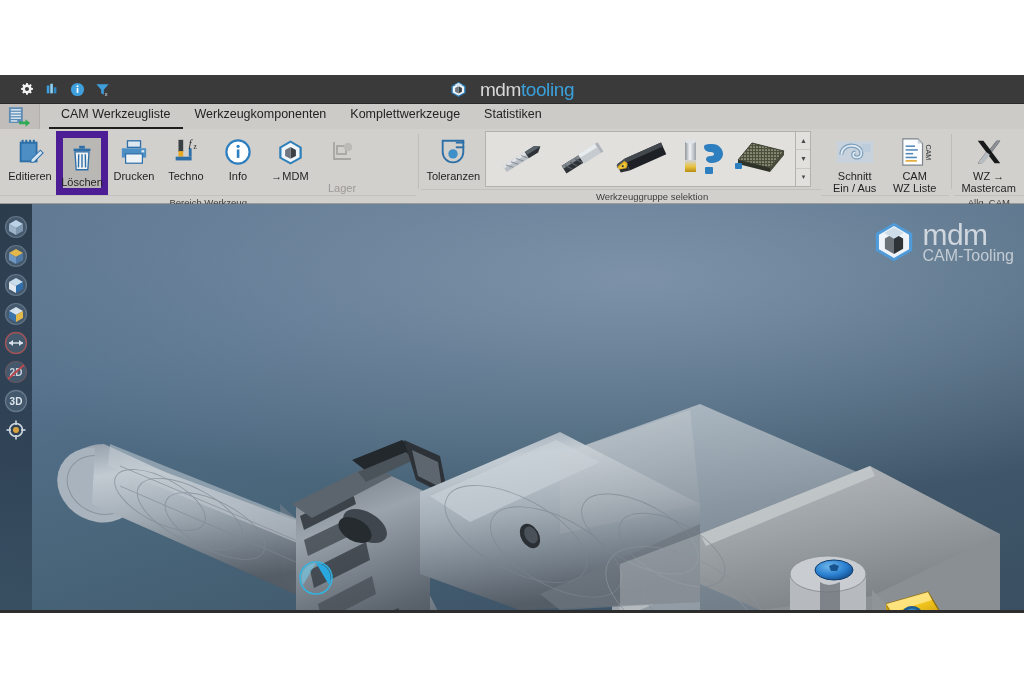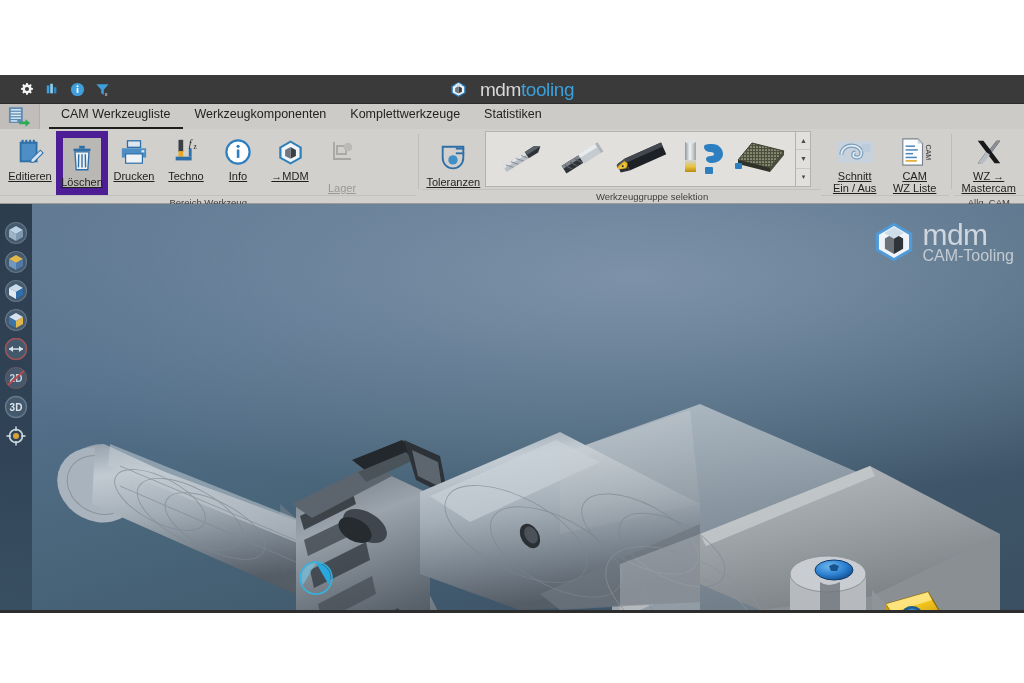--- a/index.html
+++ b/index.html
@@ -60,23 +60,23 @@
   .gsep { width:1px; background:#bfbdba; margin:5px 2px 14px 2px; }
 
   .rbtn {
     width:52px; display:flex; flex-direction:column; align-items:center;
     justify-content:flex-start; padding-top:4px; cursor:pointer;
     border:1px solid transparent;
   }
   .rbtn.selected { background:#bab8b4; border:7px solid #4c1d95; }
   .rbtn.disabled { cursor:default; opacity:1;justify-content:space-between; }
   .rbtn .ico { height:32px; display:flex; align-items:center; justify-content:center; }
-  .rbtn .lbl { font-size:11px; color:#1f1f1f; margin-top:2px; text-align:center; line-height:12px;text-decoration:underline; }
+  .rbtn .lbl { font-size:11px; color:#1f1f1f; margin-top:2px; text-align:center; line-height:12px; }
   .rbtn.disabled .lbl { color:#9b9996; }
-  .rbtn.wide { width:62px;justify-content:flex-end; }
+  .rbtn.wide { width:62px; }
 
   
   .gallery-wrap { display:flex; align-items:stretch; padding:4px 2px 2px 2px; }
   .gallery {
     background:#e2e0dd; border:1px solid #b4b2af;
     display:flex; align-items:center; gap:1px; padding:2px 5px; height:56px;
   }
   .gitem { width:59px; height:50px; display:flex; align-items:center; justify-content:center; cursor:pointer; }
   .gscroll {
     width:15px; height:56px; display:flex; flex-direction:column;
@@ -93,21 +93,21 @@
     position:relative; height:406px; width:100%; overflow:hidden;
     background:
       radial-gradient(ellipse 120% 90% at 62% 18%, #7d92a8 0%, rgba(125,146,168,0) 62%),
       linear-gradient(163deg, #5d768f 0%, #54708b 28%, #486478 55%, #3f566a 78%, #3a4f61 100%);
   }
 
   
   .vtools {
     position:absolute; left:0; top:0; width:32px; height:100%;
     background:linear-gradient(180deg, rgba(36,52,68,.88) 0%, rgba(40,57,74,.80) 60%, rgba(44,62,80,.55) 100%);
-    padding-top:16px; display:flex; flex-direction:column; align-items:center; gap:3px;
+    padding-top:10px; display:flex; flex-direction:column; align-items:center; gap:3px;
   }
   .vtool { width:26px; height:26px; cursor:pointer; display:flex; align-items:center; justify-content:center; }
 
   
   .watermark {
     position:absolute; right:10px; top:16px; display:flex; align-items:center; gap:7px;
     pointer-events:none;
   }
   .wm-txt { line-height:1; }
   .wm-mdm { font-size:30px; color:#cfd6dd; letter-spacing:-0.5px; display:block; }

